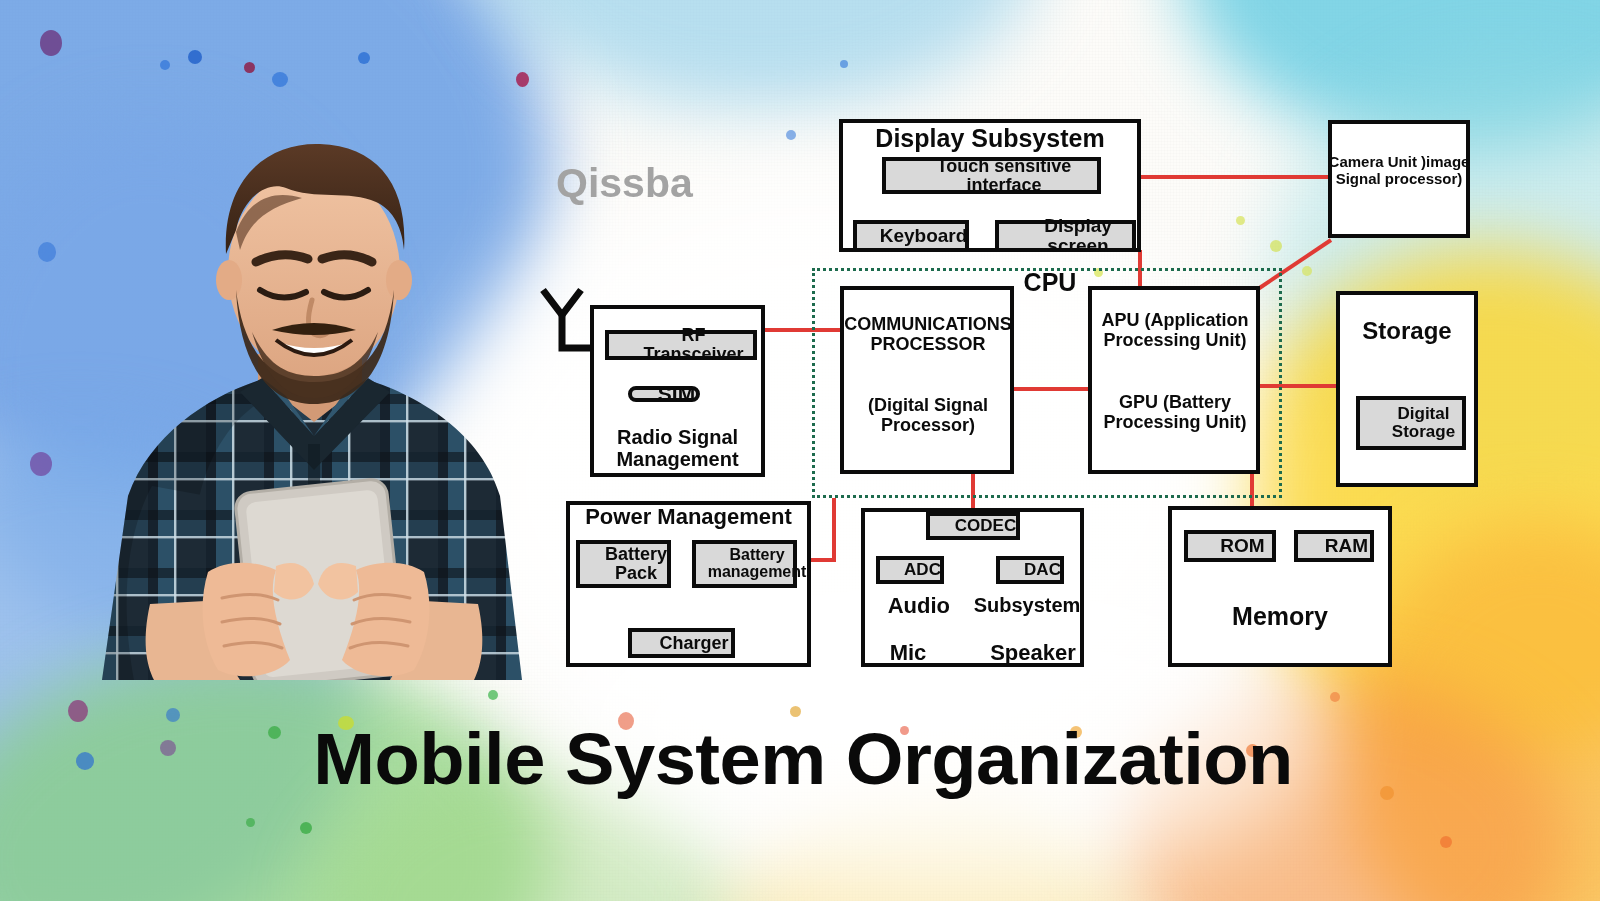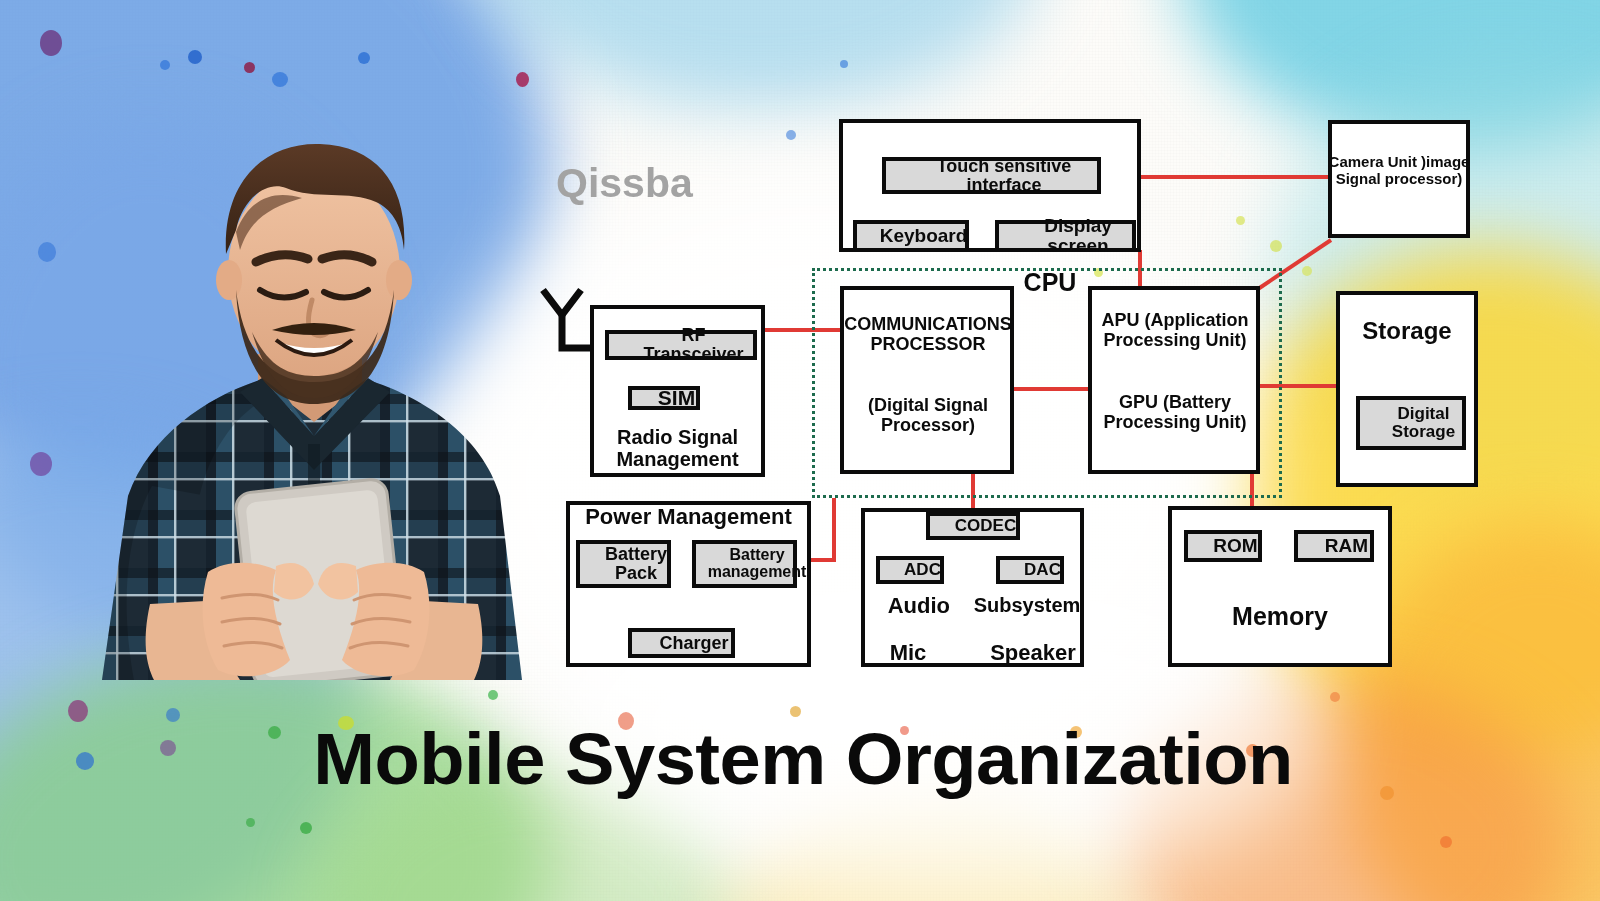--- a/index.html
+++ b/index.html
@@ -284,33 +284,34 @@
       <polygon points="906,614 899,630 913,630" fill="#0b0b0b"></polygon>
 
       <line x1="1032" y1="618" x2="1032" y2="648" stroke="#0b0b0b" stroke-width="5"></line>
       <polygon points="1032,658 1025,642 1039,642" fill="#0b0b0b"></polygon>
     </svg>
 
     <div class="cpu-zone" style="left:812px;top:268px;width:470px;height:230px;"></div>
     <div class="lbl" style="left:1004px;top:268px;width:92px;font-size:25px;">CPU</div>
 
     <div class="box" style="left:839px;top:119px;width:302px;height:133px;"></div>
+    <div class="lbl" style="left:839px;top:124px;width:302px;font-size:25px;">Display Subsystem</div>
     <div class="subbox" style="left:882px;top:157px;width:219px;height:37px;font-size:18px;">Touch sensitive interface</div>
     <div class="subbox" style="left:853px;top:220px;width:116px;height:32px;font-size:19px;">Keyboard</div>
     <div class="subbox" style="left:995px;top:220px;width:141px;height:32px;font-size:19px;">Display screen</div>
 
     <div class="box" style="left:1328px;top:120px;width:142px;height:118px;"></div>
     <div class="lbl" style="left:1324px;top:154px;width:150px;font-size:15px;">
       <span>Camera Unit )image</span><br>
       <span>Signal processor)</span>
     </div>
 
     <div class="box" style="left:590px;top:305px;width:175px;height:172px;"></div>
     <div class="subbox" style="left:605px;top:330px;width:152px;height:30px;font-size:18px;">RF Transceiver</div>
-    <div class="subbox" style="left:628px;top:386px;width:72px;height:24px;font-size:21px;">SIM</div>
+    <div class="subbox" style="left:628px;top:386px;width:72px;height:16px;font-size:21px;border-radius:13px;">SIM</div>
     <div class="lbl" style="left:590px;top:426px;width:175px;font-size:20px;">
       <span>Radio Signal</span><br>
       <span>Management</span>
     </div>
 
     <div class="box" style="left:840px;top:286px;width:174px;height:188px;"></div>
     <div class="lbl" style="left:838px;top:314px;width:180px;font-size:18px;">
       <span>COMMUNICATIONS</span><br>
       <span>PROCESSOR</span>
     </div>
@@ -351,21 +352,21 @@
     <div class="box" style="left:861px;top:508px;width:223px;height:159px;"></div>
     <div class="subbox" style="left:926px;top:512px;width:94px;height:28px;font-size:17px;">CODEC</div>
     <div class="subbox" style="left:876px;top:556px;width:68px;height:28px;font-size:17px;">ADC</div>
     <div class="subbox" style="left:996px;top:556px;width:68px;height:28px;font-size:17px;">DAC</div>
     <div class="lbl" style="left:866px;top:594px;width:84px;font-size:22px;text-align:right;">Audio</div>
     <div class="lbl" style="left:966px;top:594px;width:122px;font-size:20px;">Subsystem</div>
     <div class="lbl" style="left:866px;top:641px;width:84px;font-size:22px;">Mic</div>
     <div class="lbl" style="left:972px;top:641px;width:122px;font-size:22px;">Speaker</div>
 
     <div class="box" style="left:1168px;top:506px;width:224px;height:161px;"></div>
-    <div class="subbox" style="left:1184px;top:530px;width:78px;height:32px;font-size:19px;">ROM</div>
+    <div class="subbox" style="left:1184px;top:530px;width:92px;height:32px;font-size:19px;">ROM</div>
     <div class="subbox" style="left:1294px;top:530px;width:80px;height:32px;font-size:19px;">RAM</div>
     <div class="lbl" style="left:1168px;top:602px;width:224px;font-size:25px;">Memory</div>
 
   </div>
 
   <div class="main-title">Mobile System Organization</div>
 
 </div>
 
 </body></html>

